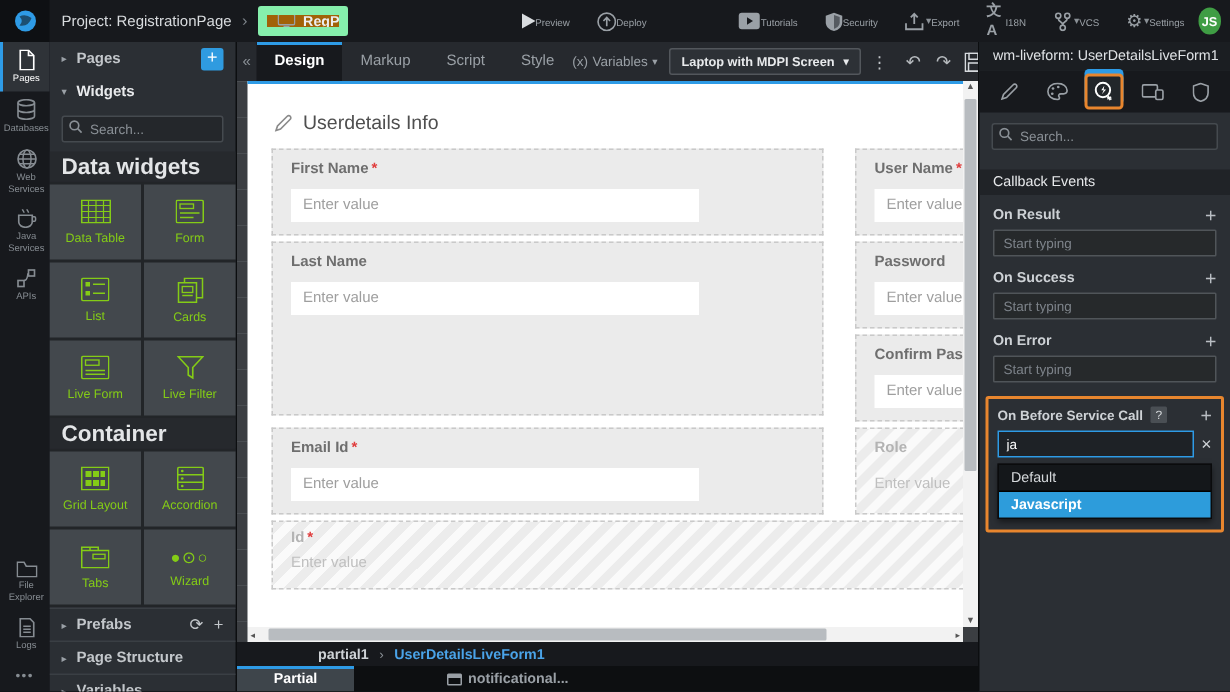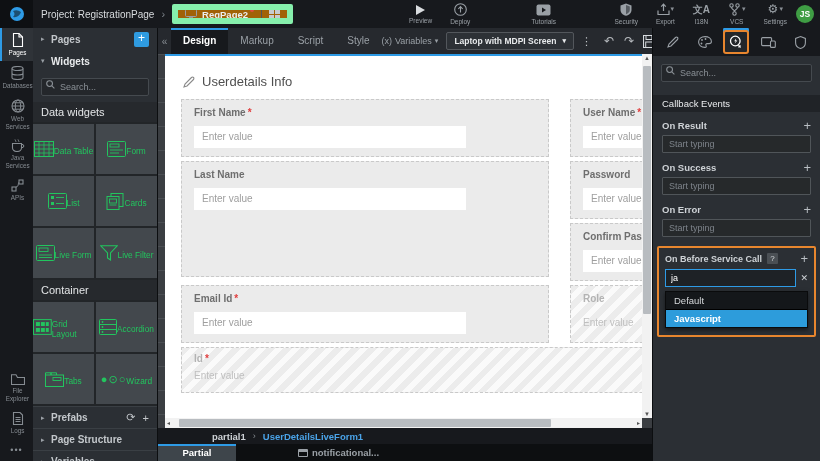--- a/index.html
+++ b/index.html
@@ -10,21 +10,21 @@
   
   .topbar { position:absolute; left:0; top:0; width:820px; height:28px; background:#17191d; display:flex; align-items:center; z-index:5; }
   .logo-box { width:33px; height:28px; background:#0e1013; display:flex; align-items:center; justify-content:center; flex:0 0 33px; }
   .proj-label { font-size:10px; color:#d8dbde; margin-left:8px; white-space:nowrap; }
   .tb-chev { color:#7d838a; font-size:11px; margin:0 7px; }
   .page-selector { height:20px; display:flex; align-items:center; background:#a16207; border:6px solid #86efac; border-radius:2px; overflow:hidden; }
   .ps-seg { display:flex; align-items:center; padding:0 7px; height:100%; }
   .ps-name { font-size:9.5px; font-weight:bold; color:#eceef0; margin-left:5px; position:relative; }
   .ps-dot { width:4px; height:4px; border-radius:50%; background:#e04a3f; margin:-8px 0 0 2px; }
   .ps-div { width:1px; height:100%; background:#4f545a; }
-  .tb-action { display:flex; flex-direction:column; align-items:center; justify-content:center; margin:0 9px; cursor:pointer; }
+  .tb-action { display:flex; flex-direction:row; align-items:center; justify-content:center; margin:0 9px; cursor:pointer; }
   .tb-action .lbl { font-size:6.5px; color:#9aa0a6; margin-top:2px; white-space:nowrap; }
   .tb-right { margin-left:auto; display:flex; align-items:center; padding-right:6px; }
   .chev-mini { font-size:7px; color:#8a9096; margin-left:1px; align-self:flex-start; margin-top:2px; }
   .avatar { width:18px; height:18px; border-radius:50%; background:#3f9d44; color:#fff; font-size:8.5px; font-weight:bold; display:flex; align-items:center; justify-content:center; margin-left:0; }
   .play-tri { width:0; height:0; border-left:9px solid #d9dcdf; border-top:5.5px solid transparent; border-bottom:5.5px solid transparent; }
 
   
   .rail { position:absolute; left:0; top:28px; width:33px; height:433px; background:#17191d; display:flex; flex-direction:column; z-index:4; }
   .rail-item { display:flex; flex-direction:column; align-items:center; padding:5px 1px 4px 1px; color:#868c92; cursor:pointer; border-left:2px solid transparent; }
   .rail-item .rlbl { font-size:6.3px; text-align:center; line-height:1.25; margin-top:2px; }
@@ -36,23 +36,23 @@
   .lpanel { position:absolute; left:33px; top:28px; width:125px; height:433px; background:#2b2f34; display:flex; flex-direction:column; border-right:1px solid #0c0e10; }
   .p-row { height:22px; display:flex; align-items:center; padding:0 8px; flex:0 0 auto; }
   .p-caret { font-size:7px; color:#9aa0a6; width:10px; }
   .p-title { font-size:10px; font-weight:bold; color:#c3c7cb; }
   .p-title.bright { color:#e8eaec; }
   .add-btn { margin-left:auto; width:15px; height:15px; background:#2f9be0; border-radius:2px; color:#fff; font-size:12px; line-height:13px; text-align:center; cursor:pointer; }
   .search-wrap { padding:4px 8px 6px 8px; position:relative; flex:0 0 auto; }
   .search-input { width:100%; height:18px; background:#24272b; border:1px solid #454a4f; border-radius:2px; color:#b9bec3; font-size:9px; padding:0 4px 0 18px; outline:none; font-family:"Liberation Sans",sans-serif; }
   .search-input::placeholder { color:#8a9096; }
   .search-ico { position:absolute; left:13px; top:8px; }
-  .group-hdr { height:20px; background:#26292d; display:flex; align-items:center; padding-left:8px; font-size:11px; font-weight:normal; color:#e3e5e7; flex:0 0 auto; }
+  .group-hdr { height:20px; background:#26292d; display:flex; align-items:center; padding-left:8px; font-size:15px; font-weight:bold; color:#e3e5e7; flex:0 0 auto; }
   .tile-grid { display:grid; grid-template-columns:1fr 1fr; gap:2px; background:#222528; padding:2px 0; flex:0 0 auto; }
-  .tile { height:50px; background:#43484d; display:flex; flex-direction:row; align-items:center; justify-content:center; color:#22c55e; cursor:pointer; }
+  .tile { height:50px; background:#43484d; display:flex; flex-direction:column; align-items:center; justify-content:center; color:#84cc16; cursor:pointer; }
   .tile .tlbl { font-size:8.3px; margin-top:4px; }
   .foot-row { height:22px; border-top:1px solid #3a3f44; display:flex; align-items:center; padding:0 8px; flex:0 0 auto; }
   .foot-icons { margin-left:auto; display:flex; align-items:center; gap:7px; color:#c3c7cb; font-size:11px; }
 
   
   .toolbar { position:absolute; left:158px; top:28px; width:494px; height:26px; background:#26292e; display:flex; align-items:center; }
   .tb-edge { width:13px; text-align:center; color:#8a9096; font-size:10px; cursor:pointer; flex:0 0 auto; }
   .ctab { height:26px; line-height:26px; padding:0 12px; font-size:10px; color:#9aa0a6; cursor:pointer; }
   .ctab.active { background:#17191d; color:#fff; font-weight:bold; box-shadow:inset 0 2px 0 #2e9be6; }
   .vars-group { margin-left:auto; display:flex; align-items:center; color:#9aa0a6; font-size:9px; gap:3px; cursor:pointer; white-space:nowrap; }
@@ -505,20 +505,21 @@
 
   <div class="btabs">
     <div class="btab1">Partial</div>
     <div class="btab2">
       <span class="win-ico"></span>
       <span>notificational...</span>
     </div>
   </div>
 
   <div class="rpanel">
+    <div class="rp-title">wm-liveform: UserDetailsLiveForm1</div>
     <div class="rp-icons">
       <span class="rp-ic">
         <svg width="12" height="12" viewBox="0 0 12 12">
             <path d="M1 11 L2 8 L8.5 1.5 C9 1 10 1 10.5 1.5 C11 2 11 3 10.5 3.5 L4 10 z" fill="none" stroke="currentColor" stroke-width="1.1"></path>
           </svg>
       </span>
       <span class="rp-ic">
         <svg width="14" height="12" viewBox="0 0 14 12">
             <path d="M7 0.6 C3 0.6 0.6 3 0.6 6 C0.6 9 3 11.4 7 11.4 C8.4 11.4 8.6 10.3 8 9.5 C7.4 8.7 8 7.6 9.2 7.6 H11 C12.4 7.6 13.4 6.8 13.4 5.4 C13.4 2.6 10.6 0.6 7 0.6 z" fill="none" stroke="currentColor" stroke-width="1.1"></path>
             <circle cx="4" cy="4" r="0.9" fill="currentColor"></circle>

